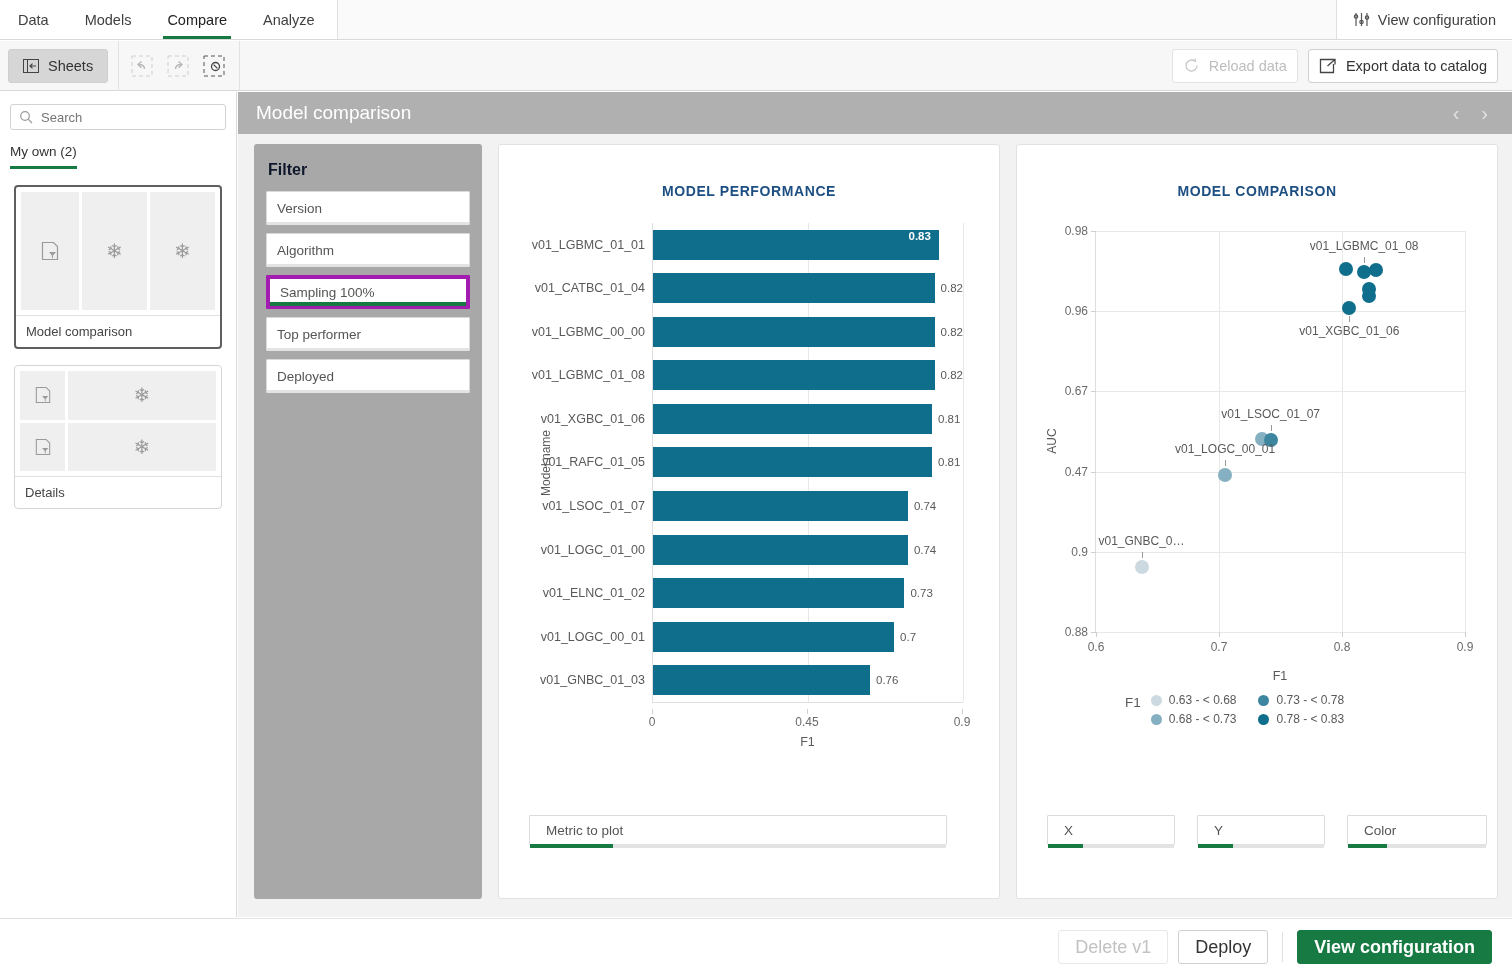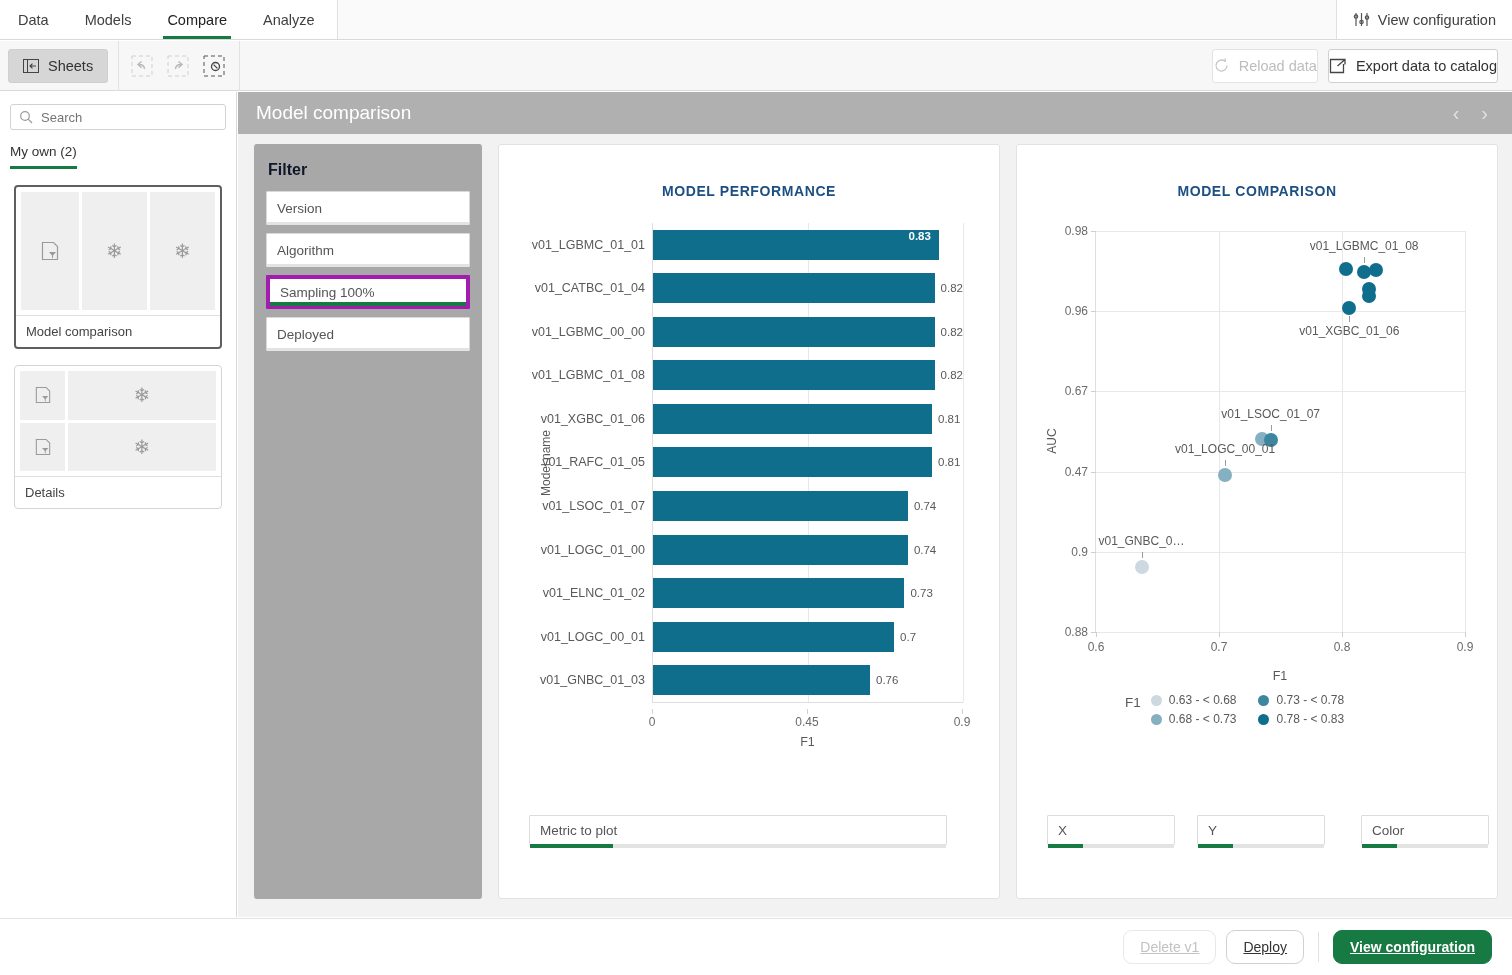--- a/index.html
+++ b/index.html
@@ -53,21 +53,21 @@
     border-left: 1px solid #e2e2e2; border-right: 1px solid #e2e2e2;
   }
   .tool-icon {
     width: 30px; height: 30px; display: flex; align-items: center; justify-content: center;
     cursor: pointer;
   }
   .toolbar-right {
     margin-left: auto; display: flex; align-items: center; gap: 10px; padding-right: 14px;
   }
   .tb-btn {
-    height: 34px; display: flex; align-items: center; gap: 9px; padding: 0 0;
+    height: 34px; display: flex; align-items: center; gap: 9px; padding: 0 10px;
     border: 1px solid #d0d0d0; border-radius: 3px; background: #fff;
     font-size: 14.5px; color: #333; cursor: pointer; white-space: nowrap;
   }
   .tb-btn.disabled { color: #bdbdbd; border-color: #e3e3e3; cursor: default; }
 
   
   .leftpanel {
     position: absolute; top: 92px; left: 0; width: 237px; height: 825px;
     background: #fff; border-right: 1px solid #d9d9d9;
   }
@@ -197,36 +197,36 @@
   }
   .legend { position: absolute; left: 92px; top: 472px; display: flex; align-items: flex-start; gap: 10px; }
   .legend-title { font-size: 13.5px; color: #595959; padding-top: 2px; }
   .legend-grid { display: grid; grid-template-columns: auto auto; gap: 5px 22px; }
   .legend-item { display: flex; align-items: center; gap: 7px; font-size: 12px; color: #595959; cursor: pointer; }
   .legend-swatch { width: 11px; height: 11px; border-radius: 50%; }
 
   
   .ctrl {
     position: absolute; background: #fff; border: 1px solid #dcdcdc; height: 30px;
-    display: flex; align-items: center; padding: 0 10px; font-size: 13.5px; color: #555;
+    display: flex; align-items: center; padding: 0 16px; font-size: 13.5px; color: #555;
     cursor: pointer; border-radius: 1px;
   }
   .ctrl .ubar { position: absolute; left: 0; right: 0; bottom: -4px; height: 4px; background: #e3e3e3; }
   .ctrl .ubar i { display: block; height: 100%; background: #177a43; }
 
   
   .bottombar {
     position: absolute; top: 918px; left: 0; width: 1512px; height: 57px;
     background: #ffffff; border-top: 1px solid #e2e2e2;
     display: flex; align-items: center; justify-content: flex-end; gap: 10px; padding-right: 20px;
   }
   .bb-btn {
     height: 34px; display: flex; align-items: center; padding: 0 16px;
-    border: 1px solid #d0d0d0; border-radius: 9px; background: #fff;
-    font-size: 14px; color: #333; cursor: pointer; text-decoration: underline;
+    border: 1px solid #d0d0d0; border-radius: 3px; background: #fff;
+    font-size: 18px; color: #333; cursor: pointer;
   }
   .bb-btn.disabled { color: #c2c2c2; border-color: #e8e8e8; cursor: default; }
   .bb-sep { width: 1px; height: 30px; background: #e0e0e0; margin: 0 4px; }
   .bb-btn.primary { background: #177a43; border-color: #177a43; color: #fff; font-weight: bold; }
   svg { display: block; }
 </style>
 </head>
 <body>
 
 <div class="app">
@@ -400,20 +400,24 @@
       <div class="filter-item">
         <span>Version</span>
         <i class="underbar"></i>
       </div>
       <div class="filter-item">
         <span>Algorithm</span>
         <i class="underbar"></i>
       </div>
       <div class="filter-item selected">
         <span>Sampling 100%</span>
+        <i class="underbar"></i>
+      </div>
+      <div class="filter-item">
+        <span>Top performer</span>
         <i class="underbar"></i>
       </div>
       <div class="filter-item">
         <span>Deployed</span>
         <i class="underbar"></i>
       </div>
     </div>
 
     <div class="panel panel-bar">
       <div class="chart-title">MODEL PERFORMANCE</div>
@@ -580,21 +584,21 @@
         <i class="ubar">
             <i style="width:28%"></i>
           </i>
       </div>
       <div class="ctrl" style="left:180px; top:670px; width:128px;">
         <span>Y</span>
         <i class="ubar">
             <i style="width:28%"></i>
           </i>
       </div>
-      <div class="ctrl" style="left:344px; top:670px; width:128px;">
+      <div class="ctrl" style="left:330px; top:670px; width:140px;">
         <span>Color</span>
         <i class="ubar">
             <i style="width:28%"></i>
           </i>
       </div>
     </div>
   </div>
 
   <div class="bottombar">
     <div class="bb-btn disabled">Delete v1</div>

